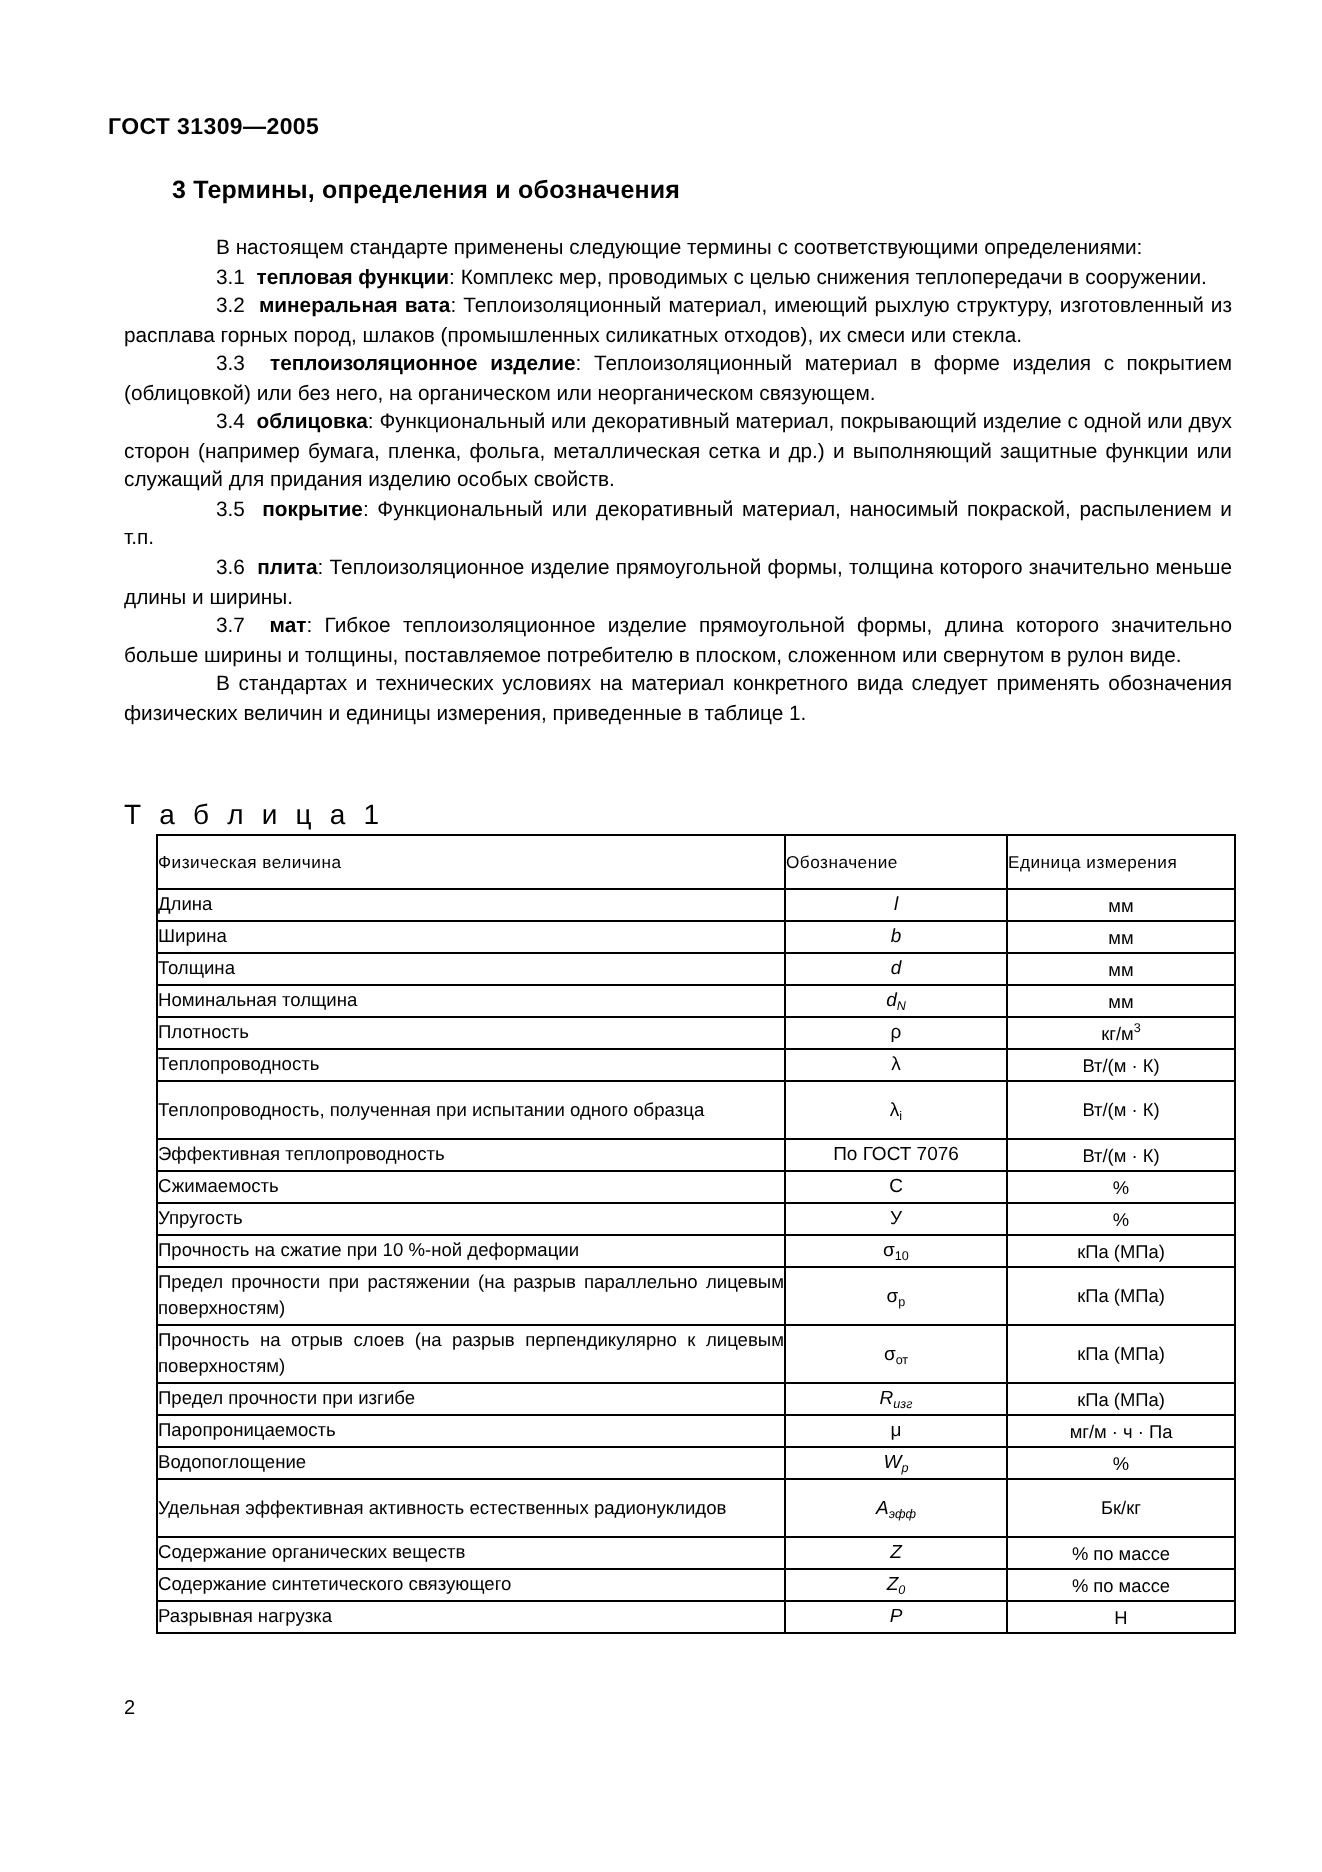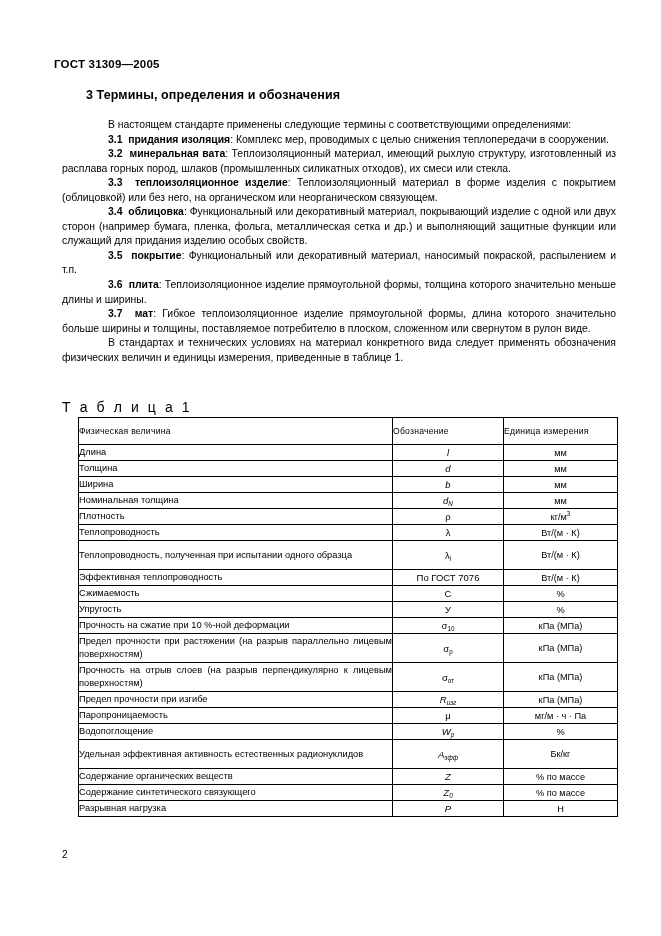--- a/index.html
+++ b/index.html
@@ -61,21 +61,20 @@
     text-indent: 46px;
   }
   .body-block p.noindent {
     text-indent: 0;
   }
   .term {
     font-weight: bold;
   }
   .num {
     white-space: nowrap;
-    font-weight: bold;
   }
 
   
   .table-caption {
     position: absolute;
     left: 62px;
     top: 399px;
     font-size: 14px;
     letter-spacing: 2.6px;
     white-space: nowrap;
@@ -158,21 +157,21 @@
 
 <div class="page">
 
   <div class="doc-header">ГОСТ 31309—2005</div>
 
   <div class="section-heading">3  Термины, определения и обозначения</div>
 
   <div class="body-block">
     <p class="noindent" style="text-indent:46px;">В настоящем стандарте применены следующие термины с соответствующими определениями:</p>
     <div id="definition-list">
-        <p><span class="num">3.1</span>&nbsp;&nbsp;<span class="term">придания изоляция</span><span>:</span> <span>Комплекс мер, проводимых с целью снижения теплопередачи в сооружении.</span></p>
+        <p><span class="num">3.1</span>&nbsp;&nbsp;<span class="term">тепловая функции</span><span>:</span> <span>Комплекс мер, проводимых с целью снижения теплопередачи в сооружении.</span></p>
         <p><span class="num">3.2</span>&nbsp;&nbsp;<span class="term">минеральная вата</span><span>:</span> <span>Теплоизоляционный материал, имеющий рыхлую структуру, изготовленный из расплава горных пород, шлаков (промышленных силикатных отходов), их смеси или стекла.</span></p>
         <p><span class="num">3.3</span>&nbsp;&nbsp;<span class="term">теплоизоляционное изделие</span><span>:</span> <span>Теплоизоляционный материал в форме изделия с покрытием (облицовкой) или без него, на органическом или неорганическом связующем.</span></p>
         <p><span class="num">3.4</span>&nbsp;&nbsp;<span class="term">облицовка</span><span>:</span> <span>Функциональный или декоративный материал, покрывающий изделие с одной или двух сторон (например бумага, пленка, фольга, металлическая сетка и др.) и выполняющий защитные функции или служащий для придания изделию особых свойств.</span></p>
         <p><span class="num">3.5</span>&nbsp;&nbsp;<span class="term">покрытие</span><span>:</span> <span>Функциональный или декоративный материал, наносимый покраской, распылением и т.п.</span></p>
         <p><span class="num">3.6</span>&nbsp;&nbsp;<span class="term">плита</span><span>:</span> <span>Теплоизоляционное изделие прямоугольной формы, толщина которого значительно меньше длины и ширины.</span></p>
         <p><span class="num">3.7</span>&nbsp;&nbsp;<span class="term">мат</span><span>:</span> <span>Гибкое теплоизоляционное изделие прямоугольной формы, длина которого значительно больше ширины и толщины, поставляемое потребителю в плоском, сложенном или свернутом в рулон виде.</span></p>
       </div>
     <p>В стандартах и технических условиях на материал конкретного вида следует применять обозначения физических величин и единицы измерения, приведенные в таблице 1.</p>
   </div>
 
@@ -192,30 +191,30 @@
           <th class="hd">Единица измерения</th>
         </tr>
       </thead>
       <tbody id="table-body">
           <tr>
             <td class="name">Длина</td>
             <td class="sym"><span class="ital">l</span></td>
             <td class="unit"><span>мм</span></td>
           </tr>
           <tr>
+            <td class="name">Ширина</td>
+            <td class="sym"><span class="ital">b</span></td>
+            <td class="unit"><span>мм</span></td>
+          </tr>
+          <tr>
             <td class="name">Толщина</td>
             <td class="sym"><span class="ital">d</span></td>
             <td class="unit"><span>мм</span></td>
           </tr>
           <tr>
-            <td class="name">Ширина</td>
-            <td class="sym"><span class="ital">b</span></td>
-            <td class="unit"><span>мм</span></td>
-          </tr>
-          <tr>
             <td class="name">Номинальная толщина</td>
             <td class="sym"><span class="ital">d</span><sub class="ital">N</sub></td>
             <td class="unit"><span>мм</span></td>
           </tr>
           <tr>
             <td class="name">Плотность</td>
             <td class="sym"><span>ρ</span></td>
             <td class="unit"><span>кг/м</span><sup>3</sup></td>
           </tr>
           <tr>

